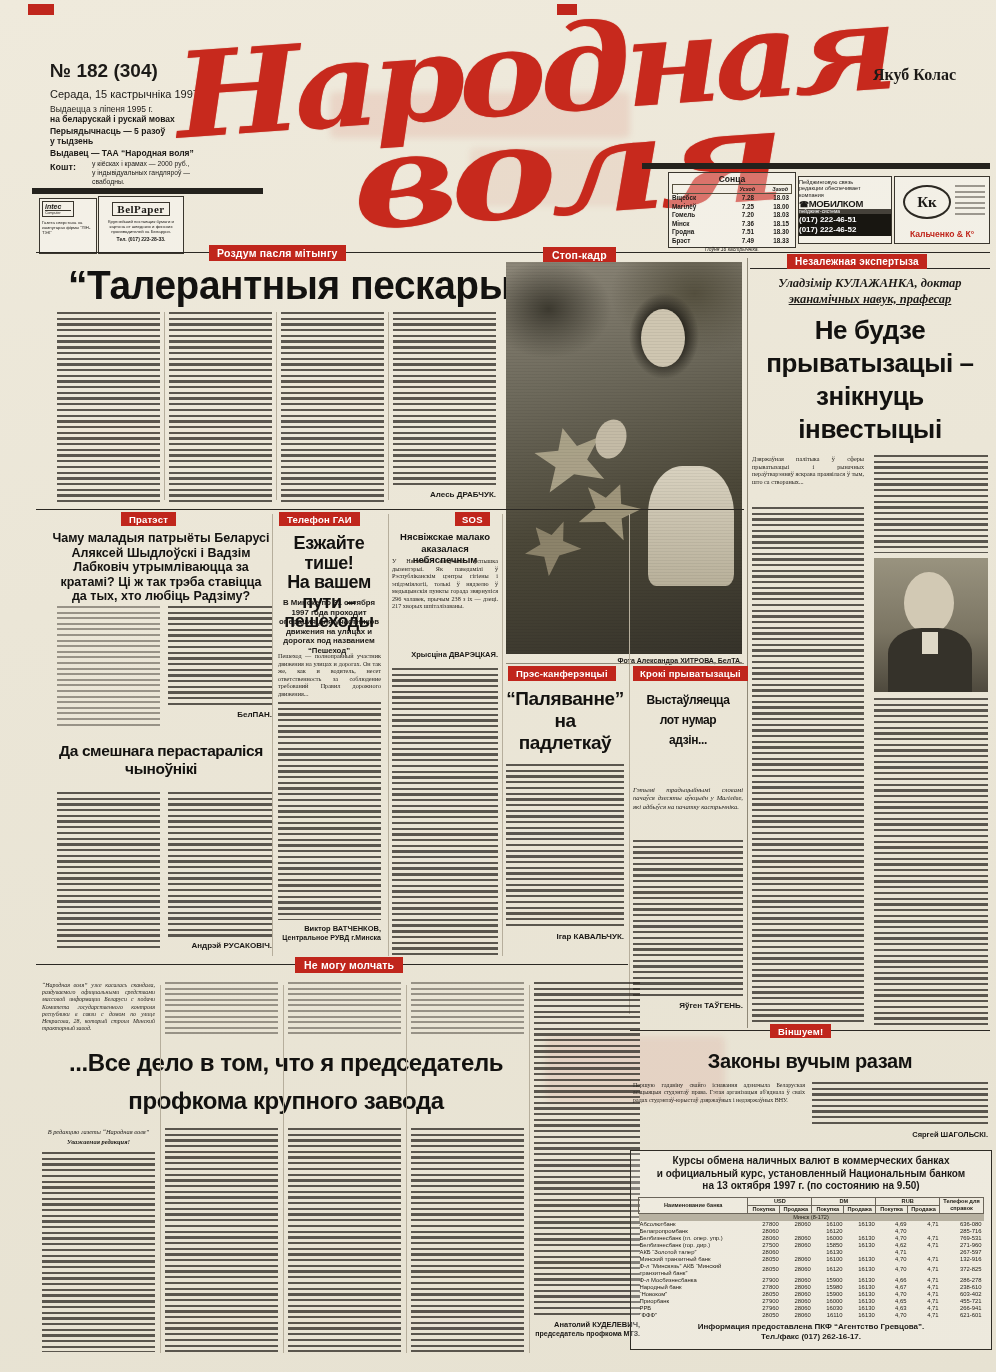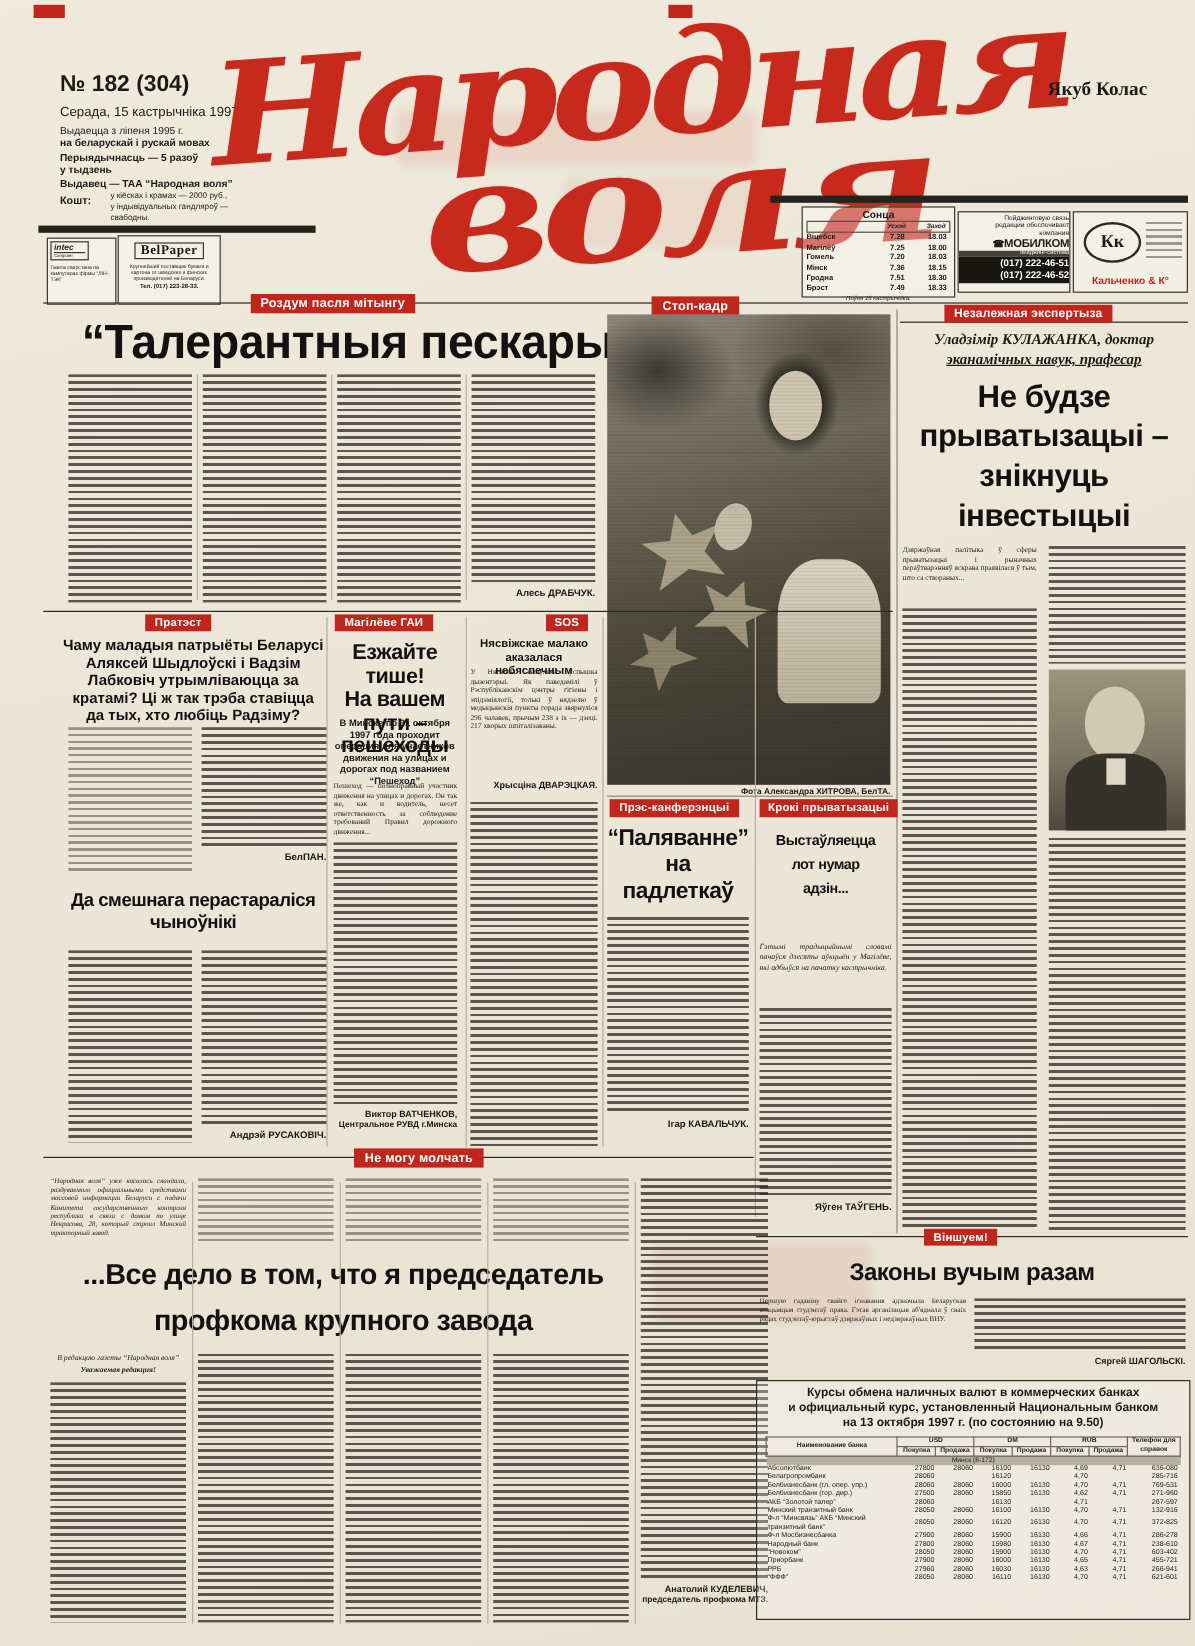--- a/index.html
+++ b/index.html
@@ -132,21 +132,21 @@
         </div>
         <div class="sun-row">
           <span>Брэст</span>
           <span>7.49</span>
           <span>18.33</span>
         </div>
       </div>
     <div style="text-align:center;font-size:5px;font-style:italic;">Поўня 16 кастрычніка.</div>
   </div>
 
-  <div class="abs box" style="left:798px;top:176px;width:92px;height:66px;text-align:right;overflow:hidden;">
+  <div class="abs box" style="left:798px;top:176px;width:92px;height:66px;text-align:left;overflow:hidden;">
     <div style="font-size:5.6px;line-height:6.4px;padding-top:2px;">
       <div>Пейджинговую связь</div>
       <div>редакции обеспечивает</div>
       <div>компания</div>
     </div>
     <div style="font-size:9.5px;font-weight:bold;letter-spacing:-.3px;"><span style="font-size:8px;">☎</span><span>МОБИЛКОМ</span></div>
     <div style="font-size:4.8px;background:#45413a;color:#fff;">пейджинг-система</div>
     <div style="background:#181611;color:#fff;font-weight:bold;font-size:8px;line-height:10px;padding:1px 0;">
       <div>(017) 222-46-51</div>
       <div>(017) 222-46-52</div>
@@ -226,21 +226,21 @@
   <div class="abs byline" style="left:168px;top:710px;width:104px;font-size:8px;">БелПАН.</div>
 
   <div class="abs hl" style="left:50px;top:742px;width:222px;font-size:15.5px;line-height:18px;">
     <div>Да смешнага перастараліся</div>
     <div>чыноўнікі</div>
   </div>
   <div class="abs greek" style="left:57px;top:792px;width:103px;height:160px;"></div>
   <div class="abs greek" style="left:168px;top:792px;width:104px;height:146px;"></div>
   <div class="abs byline" style="left:168px;top:941px;width:104px;font-size:8px;">Андрэй РУСАКОВІЧ.</div>
 
-  <div class="abs kicker" style="left:279px;top:512px;height:14px;padding:0 8px;font-size:9.5px;">Магілёве ГАИ</div>
+  <div class="abs kicker" style="left:279px;top:512px;height:14px;padding:0 8px;font-size:9.5px;">Телефон ГАИ</div>
   <div class="abs hl" style="left:276px;top:534px;width:106px;font-size:18px;line-height:19.5px;">
     <div>Езжайте тише!</div>
     <div>На вашем пути –</div>
     <div>пешеходы</div>
   </div>
   <div class="abs" style="left:276px;top:598px;width:106px;font-size:7.8px;font-weight:bold;text-align:center;line-height:9.6px;">В Минске по 31 октября 1997 года проходит операция для участников движения на улицах и дорогах под названием “Пешеход”</div>
   <div class="abs lead" style="left:278px;top:652px;width:103px;height:46px;font-size:6.2px;overflow:hidden;">Пешеход — полноправный участник движения на улицах и дорогах. Он так же, как и водитель, несет ответственность за соблюдение требований Правил дорожного движения...</div>
   <div class="abs greek" style="left:278px;top:702px;width:103px;height:218px;"></div>
   <div class="abs byline" style="left:278px;top:924px;width:103px;font-size:7.5px;">Виктор ВАТЧЕНКОВ,</div>
   <div class="abs byline" style="left:278px;top:934px;width:103px;font-size:7px;">Центральное РУВД г.Минска</div>
@@ -464,15 +464,19 @@
             <td class="num">28050</td>
             <td class="num">28060</td>
             <td class="num">16110</td>
             <td class="num">16130</td>
             <td class="num">4,70</td>
             <td class="num">4,71</td>
             <td class="phone">621-601</td>
           </tr>
         </tbody>
     </table>
+    <div style="text-align:center;font-weight:bold;font-size:8px;line-height:10px;margin-top:3px;">
+      <div>Информация предоставлена ПКФ “Агентство Гревцова”.</div>
+      <div>Тел./факс (017) 262-16-17.</div>
+    </div>
   </div>
 
 </div>
 
 </body></html>

